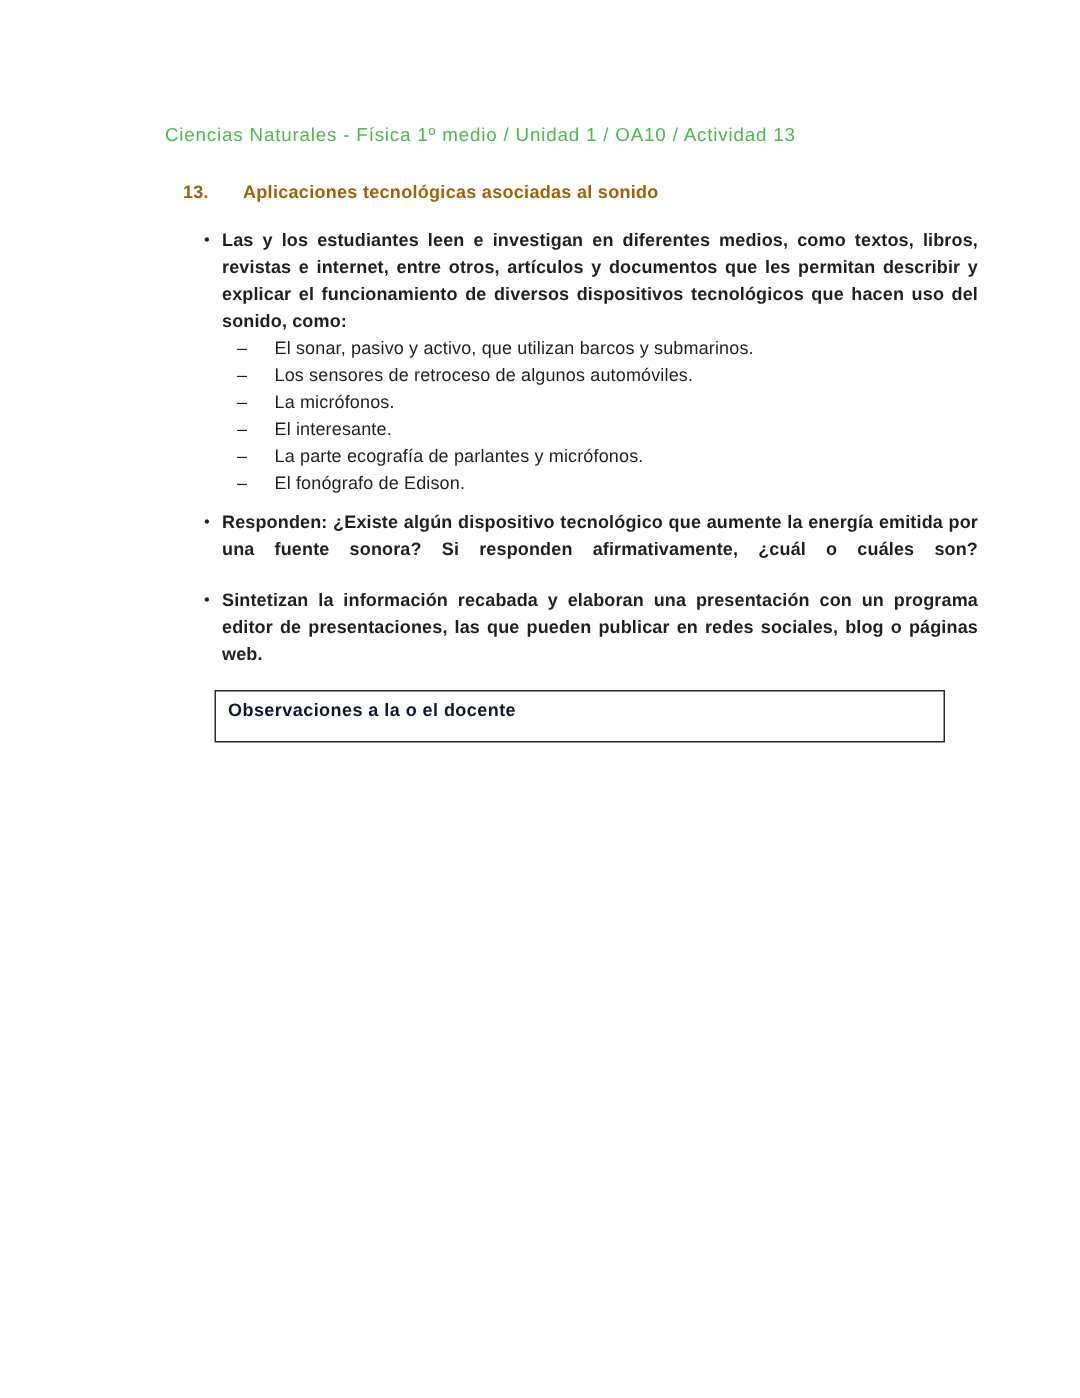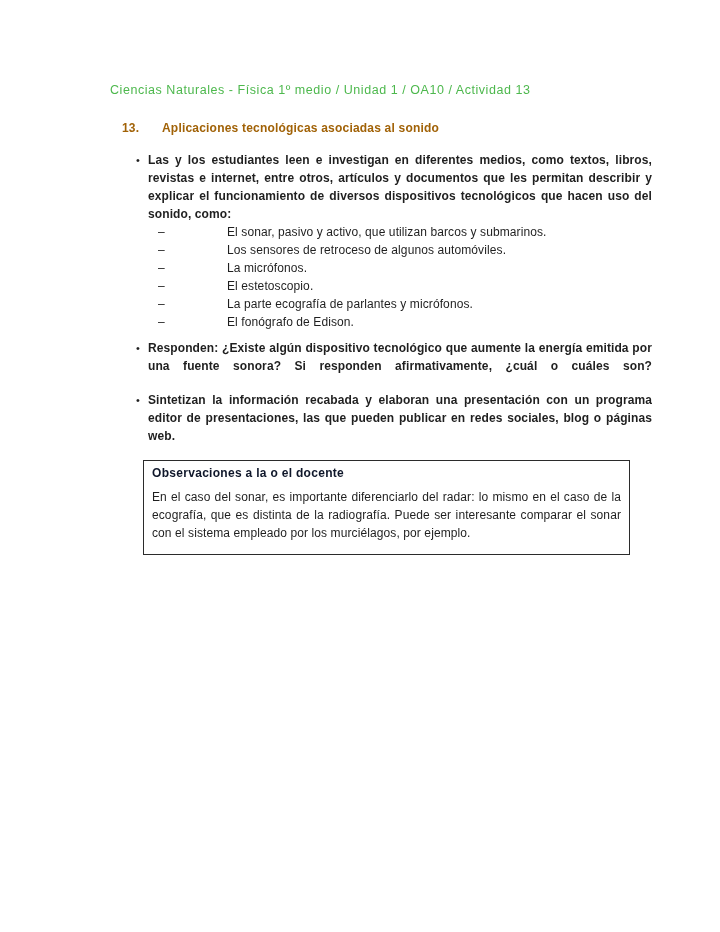--- a/index.html
+++ b/index.html
@@ -47,21 +47,21 @@
     width: 12px;
     font-size: 11px;
     line-height: 18px;
   }
   .btext { flex: 1 1 auto; min-width: 0; }
   .para { text-align: justify; font-weight: bold; }
   .para.justify-last { text-align-last: justify; }
   .sublist { margin-left: 10px; }
   .sub-row { display: flex; align-items: flex-start; }
   .dmark { flex: 0 0 25px; width: 25px; line-height: 18px; }
-  .stext { flex: 1 1 auto; line-height: 18px; margin-left: 44px; }
+  .stext { flex: 1 1 auto; line-height: 18px; }
   .row-b2 { margin-top: 8px; }
   .row-b3 { margin-top: 16px; }
   .note-box {
     margin-top: 15px;
     margin-left: 7px;
     width: 487px;
     border: 1px solid #2b2b2b;
     padding: 3px 8px 12px 8px;
     background: #ffffff;
   }
@@ -103,21 +103,21 @@
           <div class="sub-row">
             <span class="dmark">–</span>
             <span class="stext">Los sensores de retroceso de algunos automóviles.</span>
           </div>
           <div class="sub-row">
             <span class="dmark">–</span>
             <span class="stext">La micrófonos.</span>
           </div>
           <div class="sub-row">
             <span class="dmark">–</span>
-            <span class="stext">El estetoscopio.</span>
+            <span class="stext">El interesante.</span>
           </div>
           <div class="sub-row">
             <span class="dmark">–</span>
             <span class="stext">La parte ecografía de parlantes y micrófonos.</span>
           </div>
           <div class="sub-row">
             <span class="dmark">–</span>
             <span class="stext">El fonógrafo de Edison.</span>
           </div>
         </div>
@@ -133,17 +133,16 @@
 
     <div class="bullet-row row-b3">
       <span class="bmark">•</span>
       <div class="btext">
         <p class="para">Sintetizan la información recabada y elaboran una presentación con un programa editor de presentaciones, las que pueden publicar en redes sociales, blog o páginas web.</p>
       </div>
     </div>
 
     <div class="note-box">
       <div class="note-title">Observaciones a la o el docente</div>
-      <p class="note-body">En el caso del sonar, es importante diferenciarlo del radar: lo mismo en el caso de la ecografía, que es distinta de la radiografía. Puede ser interesante comparar el sonar con el sistema empleado por los murciélagos, por ejemplo.</p>
     </div>
 
   </div>
 </div>
 
 </body></html>

